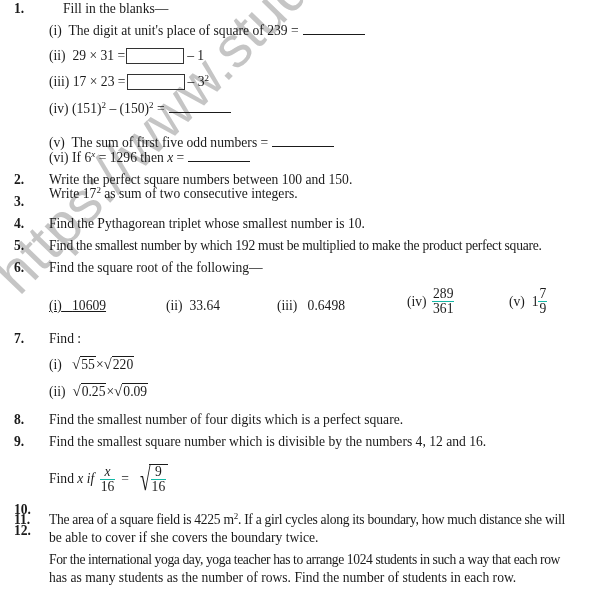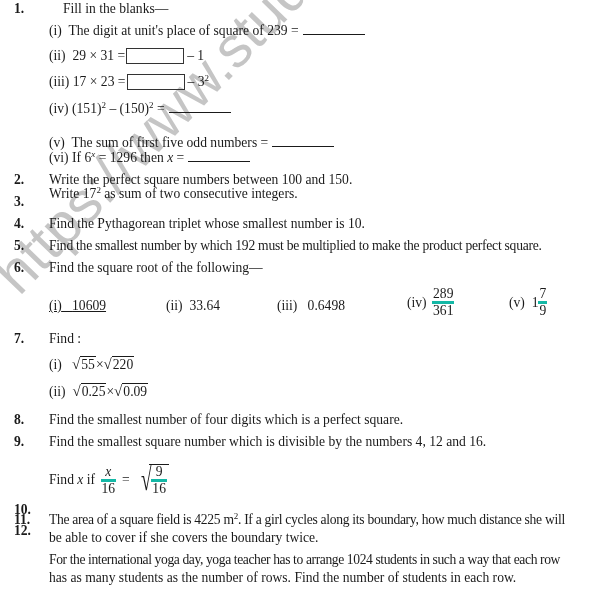--- a/index.html
+++ b/index.html
@@ -34,21 +34,21 @@
   }
   sup { font-size: 9px; vertical-align: 5px; line-height: 0; }
   .it { font-style: italic; }
   .frac {
     display: inline-block;
     vertical-align: middle;
     text-align: center;
     line-height: 1.05;
     margin: 0 2px;
   }
-  .frac .n { display: block; border-bottom: 3px solid #14b8a6; padding: 0 1px; }
+  .frac .n { display: block; border-bottom: 1px solid #14b8a6; padding: 0 1px; }
   .frac .d { display: block; padding: 0 1px; }
   .sqrt { display: inline-block; position: relative; }
   .sqrt .rad { font-size: 15px; }
   .sqrt .arg { border-top: 1px solid #1a1a1a; padding: 0 1px; }
   .bigsqrt { display: inline-flex; align-items: stretch; vertical-align: middle; }
   .bigsqrt .rad { font-size: 32px; line-height: 30px; transform: scaleX(0.6); transform-origin: right; margin-right: -2px; }
   .bigsqrt .inner { border-top: 1px solid #1a1a1a; padding: 0 2px; }
   .watermark {
     position: absolute;
     left: 5px;
@@ -164,21 +164,21 @@
   </div>
 
   <div class="line num" style="top:412px;">8.</div>
   <div class="line q" style="top:412px;">Find the smallest number of four digits which is a perfect square.</div>
 
   <div class="line num" style="top:434px;">9.</div>
   <div class="line q" style="top:434px;text-align:center;">Find the smallest square number which is divisible by the numbers 4, 12 and 16.</div>
 
   <div class="line num" style="top:478px;margin-top:24px;">10.</div>
   <div class="line q" style="top:464px; display:flex; align-items:center;">
-    <span>Find </span>&nbsp;<span class="it">x</span><span style="white-space:pre;"> if </span>
+    <span>Find </span>&nbsp;<span class="it">x</span><span style="white-space:pre;font-style:italic;"> if </span>
     <span class="frac">
       <span class="n it">x</span>
       <span class="d">16</span>
     </span>
     <span style="margin:0 4px;">=</span>
     <span class="bigsqrt">
       <span class="rad">√</span>
       <span class="inner">
         <span class="frac" style="margin:0;">
           <span class="n">9</span>

